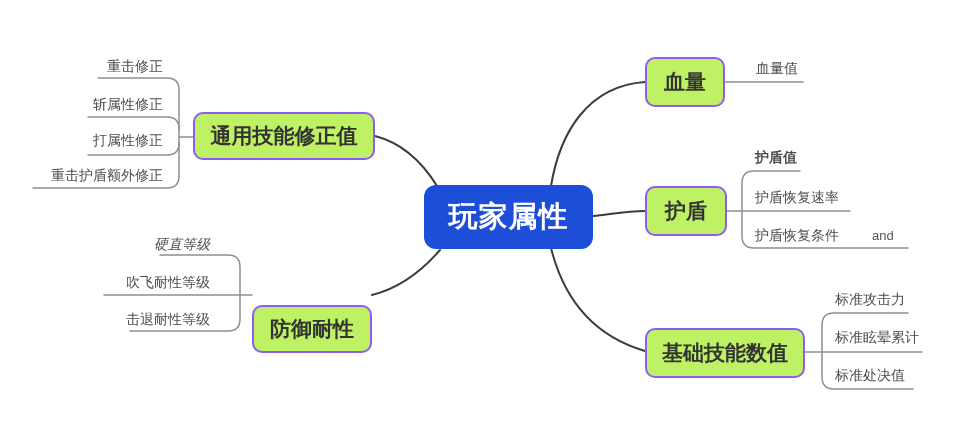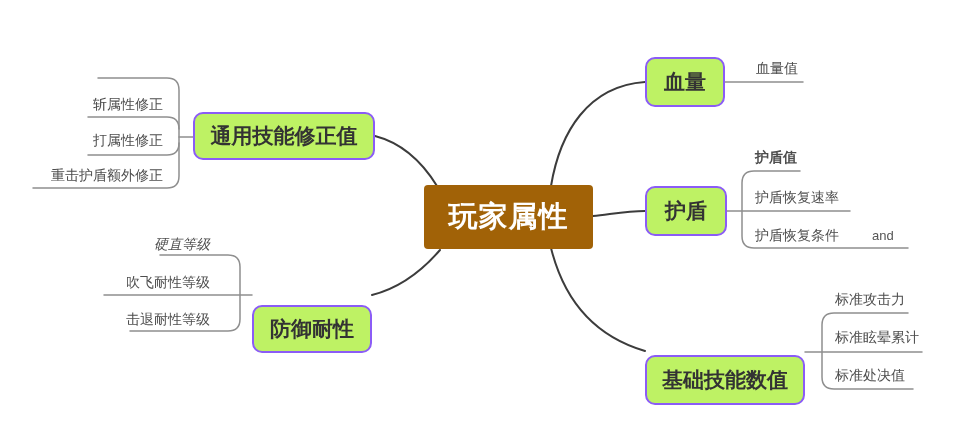--- a/index.html
+++ b/index.html
@@ -10,21 +10,21 @@
   svg.links{position:absolute;left:0;top:0;width:972px;height:440px;}
   .main-link{stroke:#3c3c3c;stroke-width:2;fill:none;stroke-linecap:round;}
   .sub-link{stroke:#8f8f8f;stroke-width:1.5;fill:none;stroke-linecap:round;}
   .topic{
     position:absolute;display:flex;align-items:center;justify-content:center;
     background:#bef264;border:2px solid #8b5cf6;border-radius:10px;
     font-weight:bold;color:#333333;font-size:21px;box-sizing:border-box;
     white-space:nowrap;cursor:default;
   }
   .central{
-    background:#a16207;color:#ffffff;border:none;border-radius:4px;
+    background:#1d4ed8;color:#ffffff;border:none;border-radius:12px;
     font-size:29px;letter-spacing:1px;
   }
   .child-label{
     position:absolute;font-size:14px;color:#4d4d4d;white-space:nowrap;
     height:17px;line-height:17px;cursor:default;
   }
   .ra{left:0;text-align:right;}
   .annotation{position:absolute;font-size:13px;color:#555555;height:16px;line-height:16px;}
 </style>
 </head>
@@ -56,22 +56,23 @@
     <path class="sub-link" d="M 908 313 L 834 313 Q 822 313 822 325 L 822 377 Q 822 389 834 389 L 913 389"></path>
     <path class="sub-link" d="M 805 352 L 922 352"></path>
   </svg>
 
   <div class="topic central" style="left:424px;top:185px;width:169px;height:64px;">玩家属性</div>
 
   <div class="topic" style="left:193px;top:112px;width:182px;height:48px;">通用技能修正值</div>
   <div class="topic" style="left:252px;top:273px;width:120px;height:48px;margin-top:32px;">防御耐性</div>
   <div class="topic" style="left:645px;top:57px;width:80px;height:50px;">血量</div>
   <div class="topic" style="left:645px;top:186px;width:82px;height:50px;">护盾</div>
-  <div class="topic" style="left:645px;top:328px;width:160px;height:50px;margin-top:27px;">基础技能数值</div>
+  <div class="topic" style="left:645px;top:328px;width:160px;height:50px;">基础技能数值</div>
 
+  <div class="child-label ra" style="width:163px;top:58px;">重击修正</div>
   <div class="child-label ra" style="width:163px;top:96px;">斩属性修正</div>
   <div class="child-label ra" style="width:163px;top:132px;">打属性修正</div>
   <div class="child-label ra" style="width:163px;top:167px;">重击护盾额外修正</div>
 
   <div class="child-label ra" style="width:210px;top:236px;font-style:italic;">硬直等级</div>
   <div class="child-label ra" style="width:210px;top:274px;">吹飞耐性等级</div>
   <div class="child-label ra" style="width:210px;top:311px;">击退耐性等级</div>
 
   <div class="child-label" style="left:756px;top:60px;">血量值</div>
 

